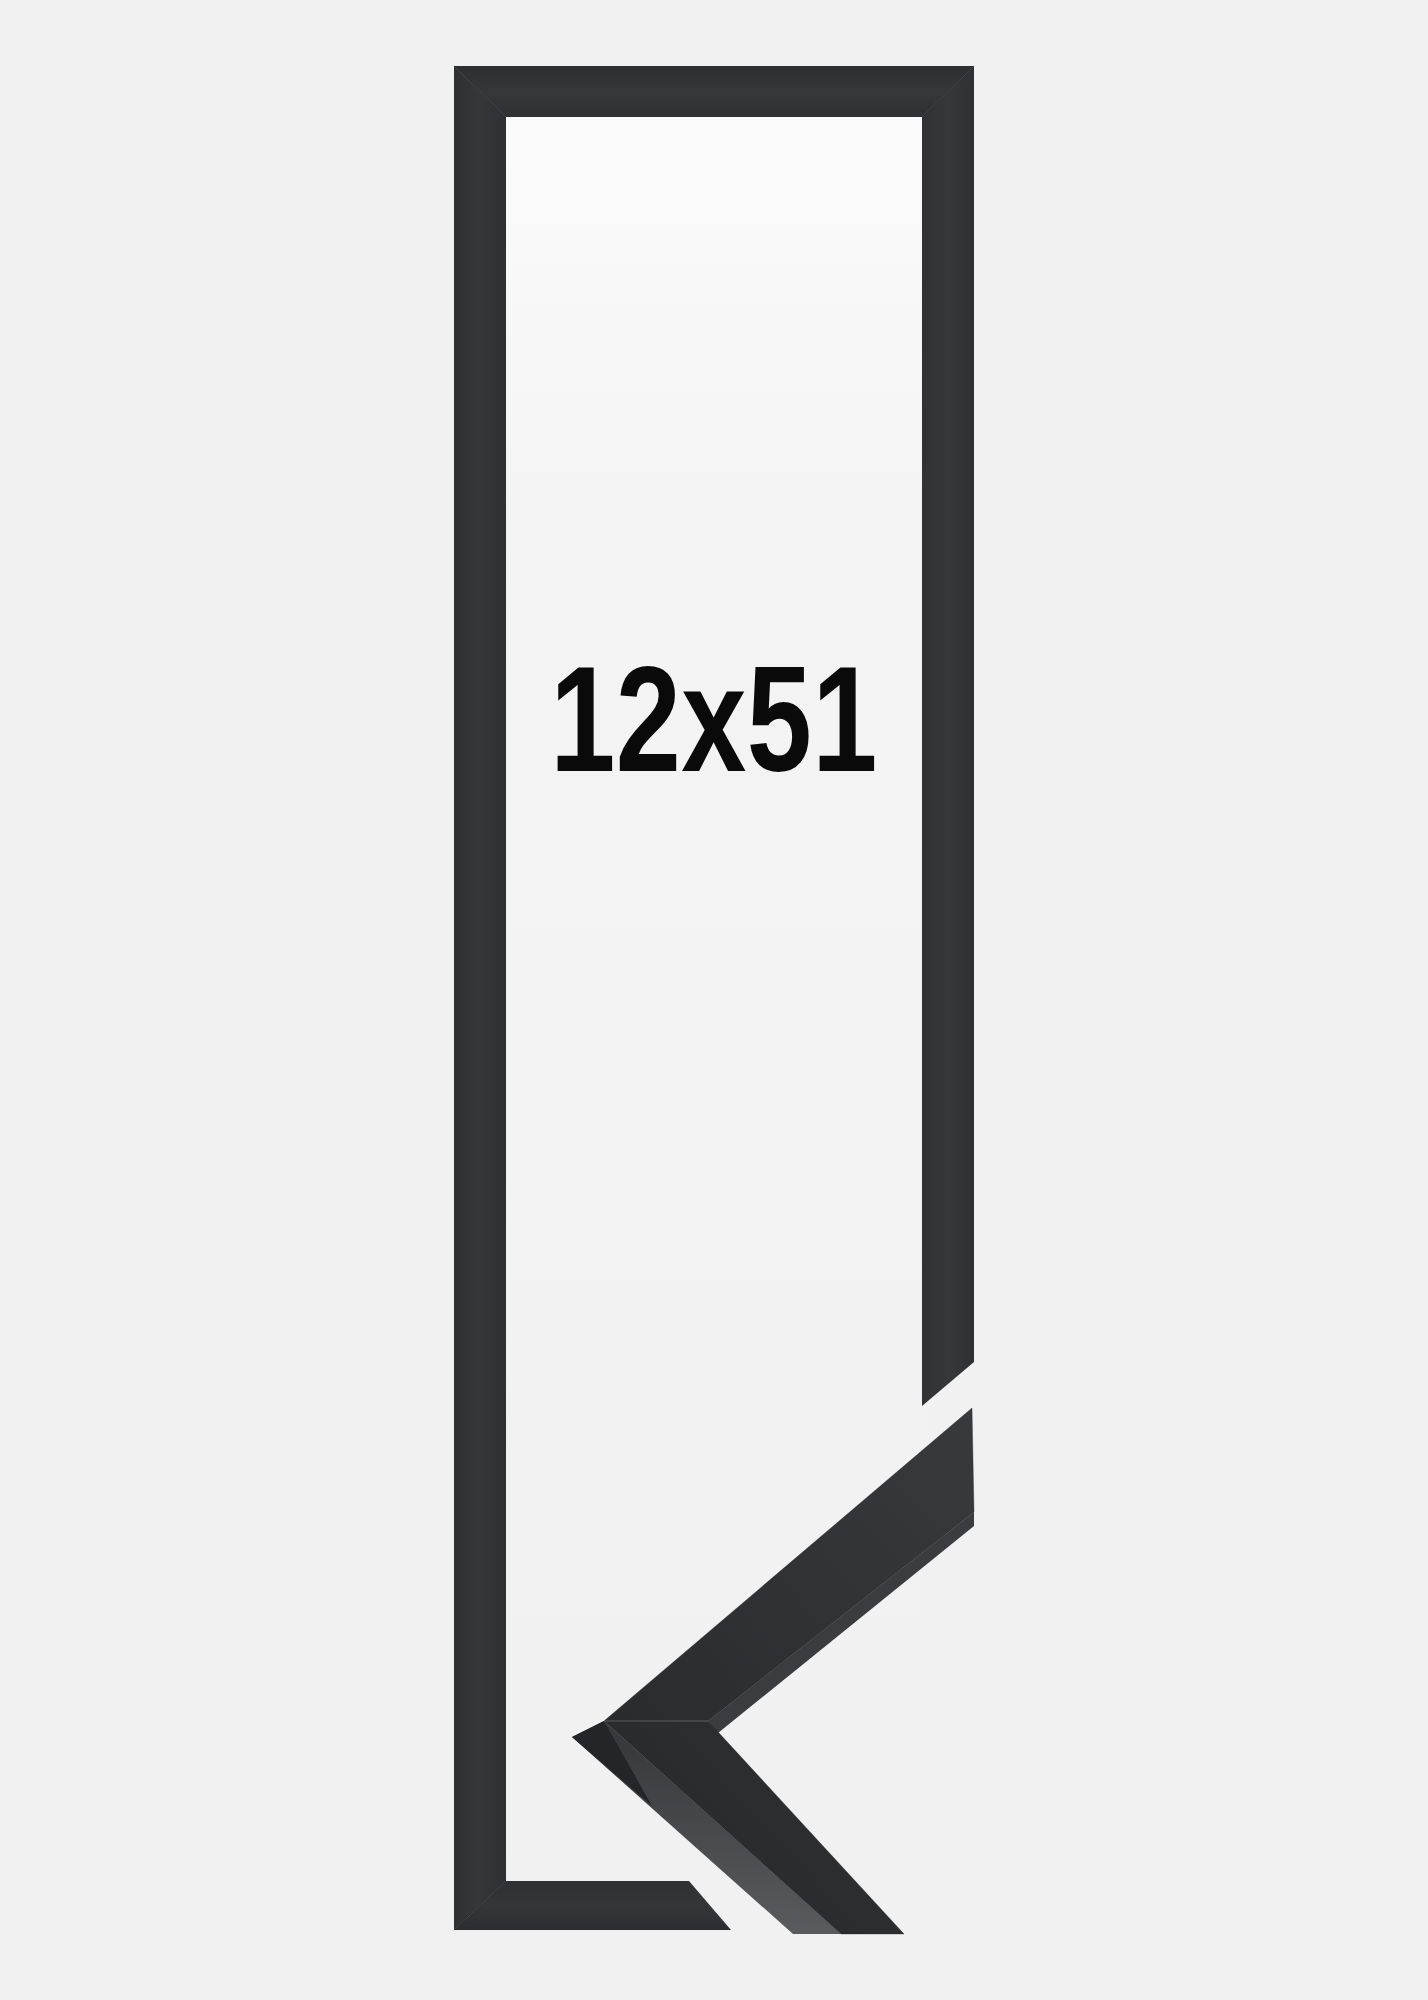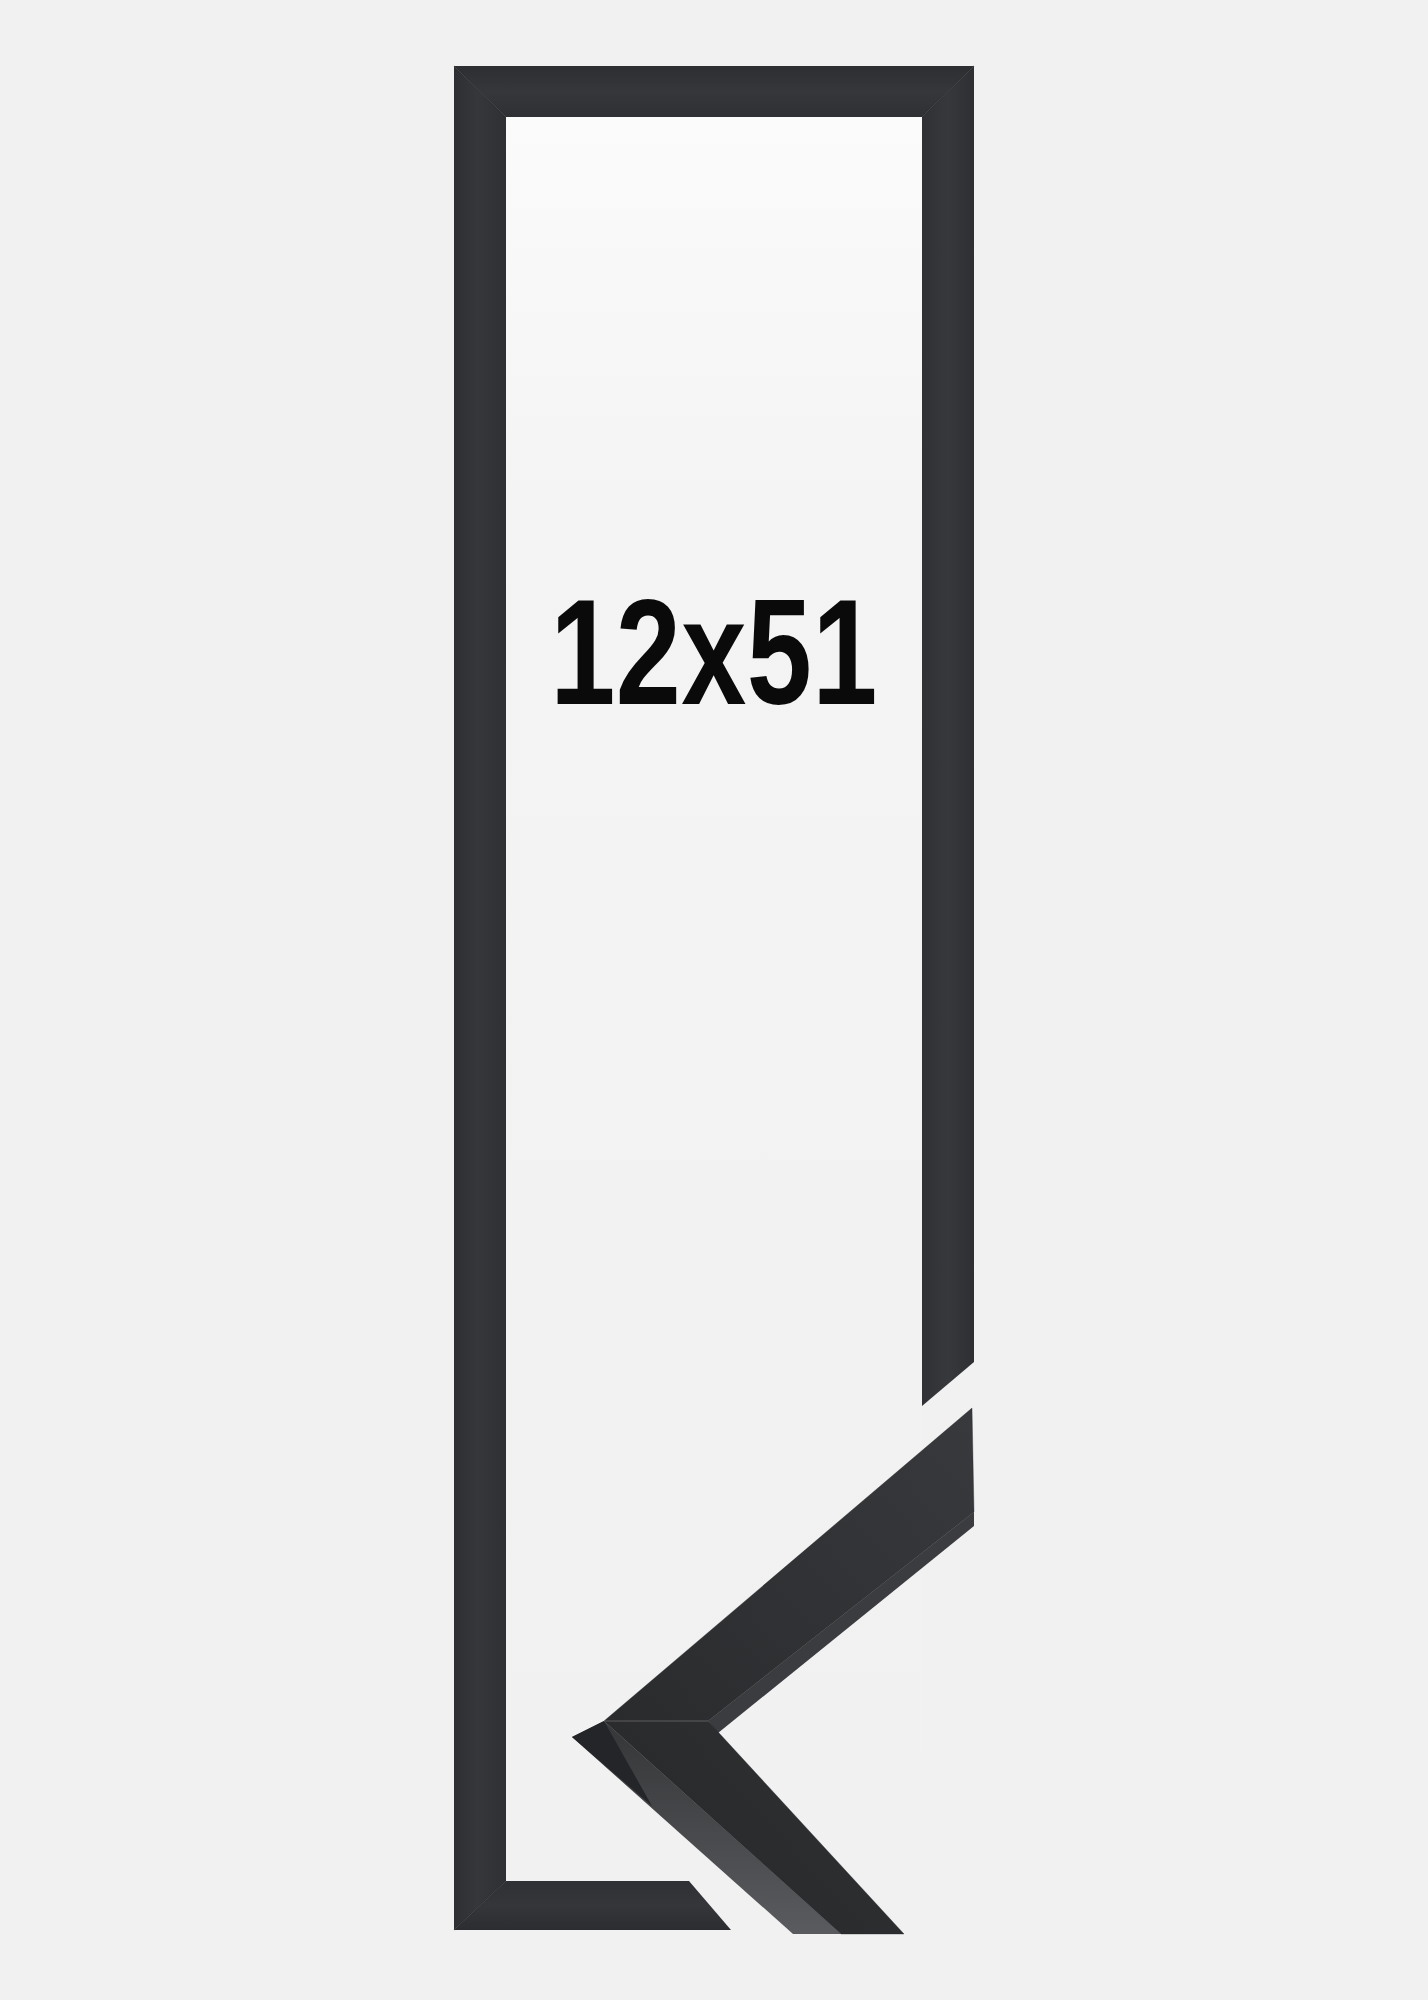--- a/index.html
+++ b/index.html
@@ -12,21 +12,21 @@
     overflow: hidden;
   }
   .photo-svg {
     position: absolute;
     inset: 0;
     display: block;
   }
   .size-label {
     position: absolute;
     left: 714px;
-    top: 652px;
+    top: 719px;
     transform: translate(-50%, -50%);
     font-size: 150px;
     font-weight: 700;
     line-height: 1;
     color: #0a0a0b;
     white-space: nowrap;
     user-select: none;
   }
   .size-label .squeeze {
     display: inline-block;

